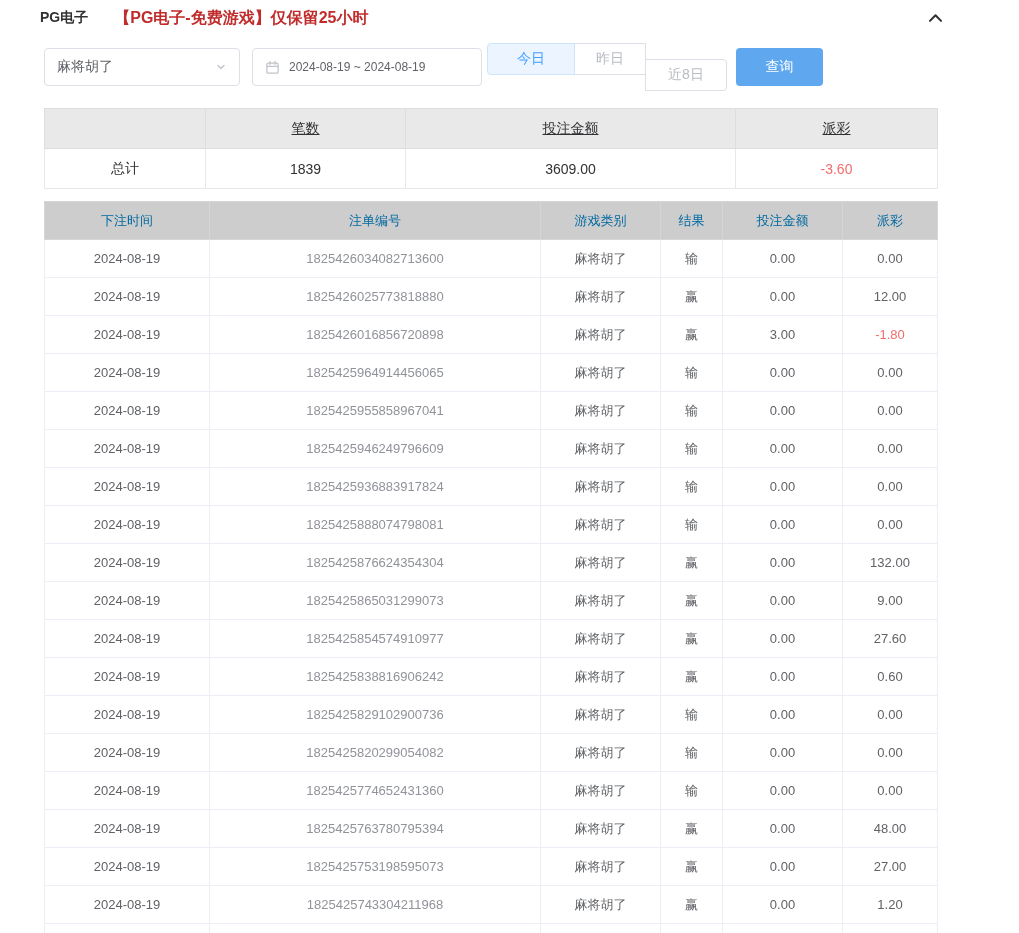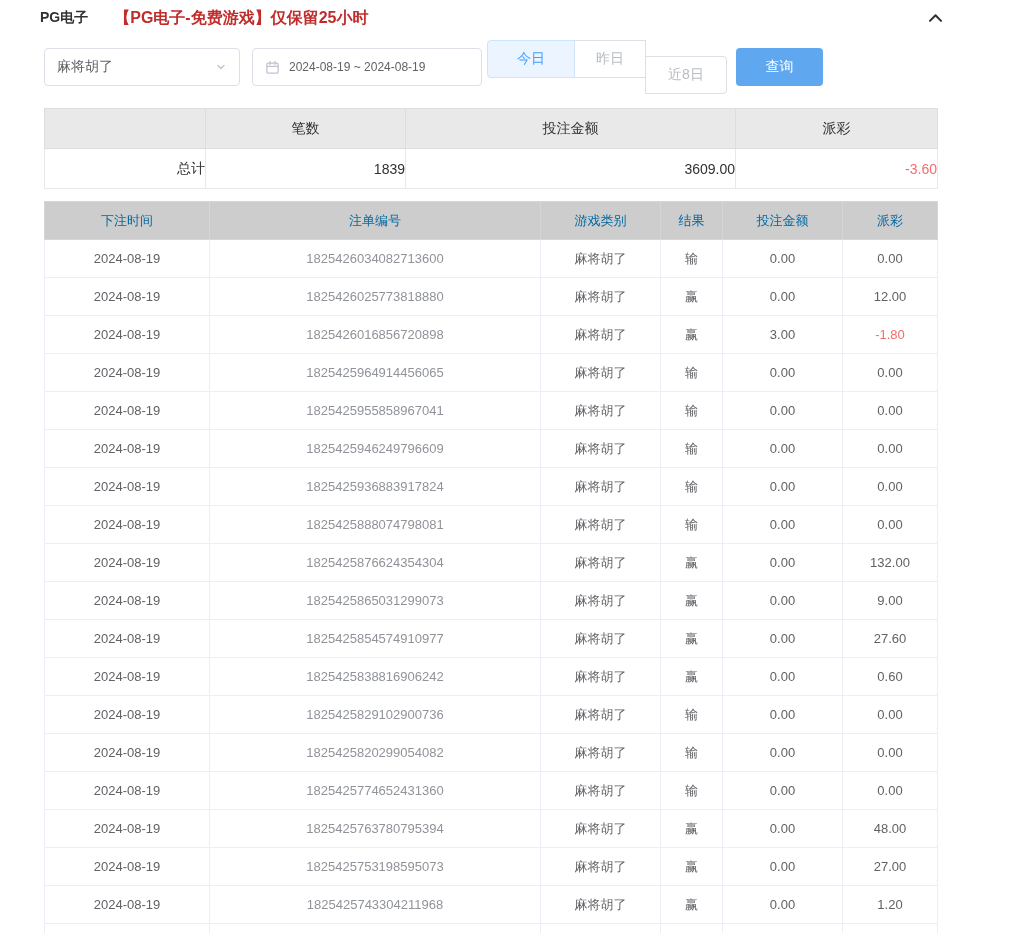--- a/index.html
+++ b/index.html
@@ -18,37 +18,37 @@
   
   .filters { display:flex; align-items:center; margin-top:18px; height:38px; }
   .select-box { width:196px; height:38px; border:1px solid #dcdfe6; border-radius:4px;
     display:flex; align-items:center; justify-content:space-between; padding:0 12px;
     font-size:14px; color:#606266; background:#fff; cursor:pointer; }
   .date-box { width:230px; height:38px; border:1px solid #dcdfe6; border-radius:4px;
     display:flex; align-items:center; padding:0 12px; margin-left:12px;
     font-size:12px; color:#606266; background:#fff; cursor:pointer; }
   .date-box .cal { margin-right:9px; display:flex; align-items:center; }
   .btn-group { display:flex; margin-left:5px; }
-  .btn-group button { height:38px; background:#fff; border:1px solid #dcdfe6; font-size:14px;
+  .btn-group button { height:32px; background:#fff; border:1px solid #dcdfe6; font-size:14px;
     color:#b8bcc2; cursor:pointer; margin-left:-1px; font-family:inherit; }
   .btn-group button:first-child { border-radius:4px 0 0 4px; margin-left:0; }
   .btn-group button:last-child { border-radius:0 4px 4px 0;margin-top:16px; }
   .btn-today { width:88px; }
   .btn-yesterday { width:72px; }
   .btn-8days { width:82px; }
   .btn-group button.active { background:#ecf5ff; border-color:#cde4fb; color:#409eff; position:relative; z-index:1; }
   .btn-search { width:87px; height:38px; margin-left:9px; background:#5fa8f0; color:#fff;
     border:none; border-radius:4px; font-size:14px; cursor:pointer; font-family:inherit; }
 
   
   table { border-collapse:collapse; table-layout:fixed; }
   .summary-table { width:893px; margin-top:22px; }
   .summary-table th { background:#e9e9e9; height:40px; font-size:14px; font-weight:400;
-    color:#303133; text-align:center; border:1px solid #dddddd; }
-  .summary-table td { height:40px; font-size:14px; text-align:right; color:#303133;
+    color:#303133; text-align:center; border:1px solid #dddddd;text-decoration:underline; }
+  .summary-table td { height:40px; font-size:14px; text-align:center; color:#303133;
     border:1px solid #e8e8e8; background:#fff; }
 
   
   .bet-table { width:893px; margin-top:12px; }
   .bet-table th { background:#cdcdcd; height:38px; color:#0369a1; font-size:13px;
     font-weight:400; text-align:center; border:1px solid #d6d6d6; }
   .bet-table td { height:38px; font-size:13px; color:#606266; text-align:center;
     border:1px solid #ebeef5; background:#fff; }
   .bet-table td.order-id { color:#909399; }
   .neg { color:#f56c6c !important; }

